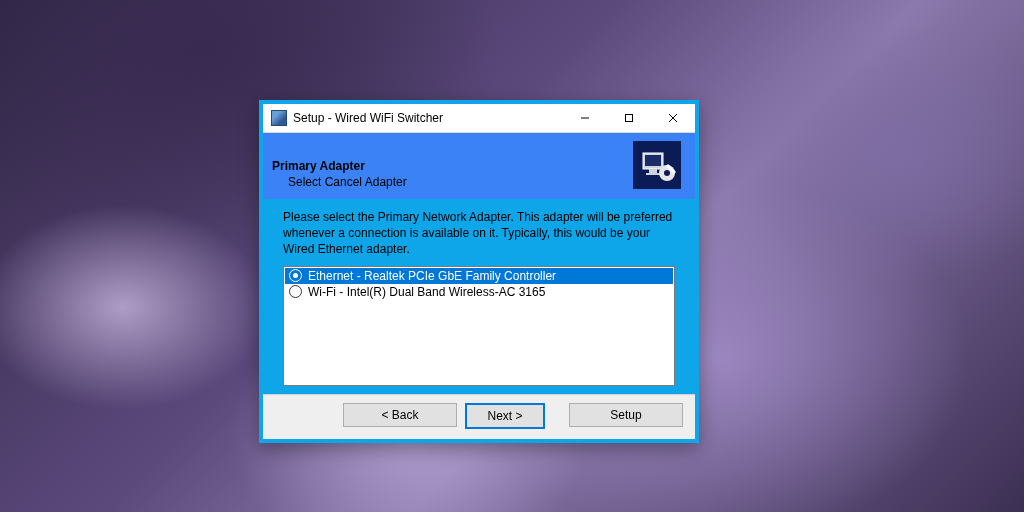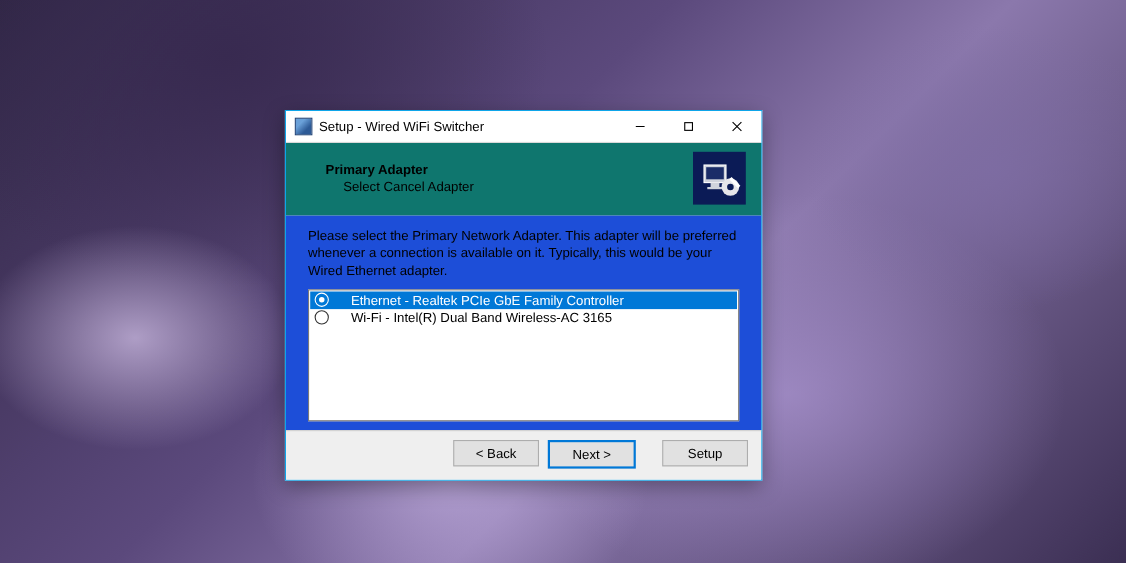--- a/index.html
+++ b/index.html
@@ -25,21 +25,21 @@
       linear-gradient(135deg, #2f2642 0%, #5a4a78 40%, #8a79a8 60%, #3a2f50 100%);
     filter: saturate(1.1);
   }
   .window {
     position: absolute;
     left: 259px;
     top: 100px;
     width: 432px;
     height: 335px;
     background: #ffffff;
-    border: 1px solid #0ea5e9;
+    border: 4px solid #0ea5e9;
     box-shadow: 0 6px 18px rgba(0,0,0,0.35);
     display: flex;
     flex-direction: column;
   }
   .titlebar {
     height: 28px;
     display: flex;
     align-items: center;
     padding: 0 0 0 4px;
     border-bottom: 1px solid #d9d9d9;
@@ -61,24 +61,24 @@
     display: flex;
     align-items: center;
     justify-content: center;
     background: #fff;
     color: #000;
     font-size: 14px;
     line-height: 1;
   }
 
   .header {
-    padding: 8px 14px 10px 28px;
-    background: #0f766e;
-    display: flex;
-    align-items: center;
+    padding: 8px 14px 10px 1px;
+    background: #3b82f6;
+    display: flex;
+    align-items: flex-end;
     gap: 8px;
   }
   .header-text { flex: 1; }
   .header .title {
     font-weight: bold;
     padding-left: 8px;
   }
   .header .subtitle {
     padding-left: 24px;
     margin-top: 2px;
@@ -89,39 +89,39 @@
     background: #0b1b56;
     display: flex;
     align-items: center;
     justify-content: center;
     flex-shrink: 0;
   }
   .header .logo svg { display: block; }
 
   .body {
     flex: 1;
-    background: #1d4ed8;
+    background: #0ea5e9;
     padding: 10px 20px 8px 20px;
     display: flex;
     flex-direction: column;
   }
   .instructions {
     line-height: 1.35;
     margin-bottom: 8px;
   }
   .listbox {
     flex: 1;
     background: #fff;
     border: 1px solid #7a7a7a;
     overflow: auto;
     padding: 1px;
   }
   .option {
     display: flex;
-    gap: 20px;
+    gap: 6px;
     padding: 1px 4px;
     cursor: default;
   }
   .option.selected {
     background: #0078d7;
     color: #fff;
   }
   .radio {
     width: 11px;
     height: 11px;
@@ -147,21 +147,21 @@
     background: #efefef;
     border-top: 1px solid #d0d0d0;
     padding: 8px 12px 10px 12px;
     display: flex;
     justify-content: flex-end;
     gap: 8px;
   }
   .btn {
     min-width: 72px;
     height: 22px;
-    padding: 0 2px;
+    padding: 0 20px;
     background: #e1e1e1;
     border: 1px solid #adadad;
     display: inline-flex;
     align-items: center;
     justify-content: center;
     cursor: default;
   }
   .btn.default {
     border: 2px solid #0078d7;
     height: 22px;

